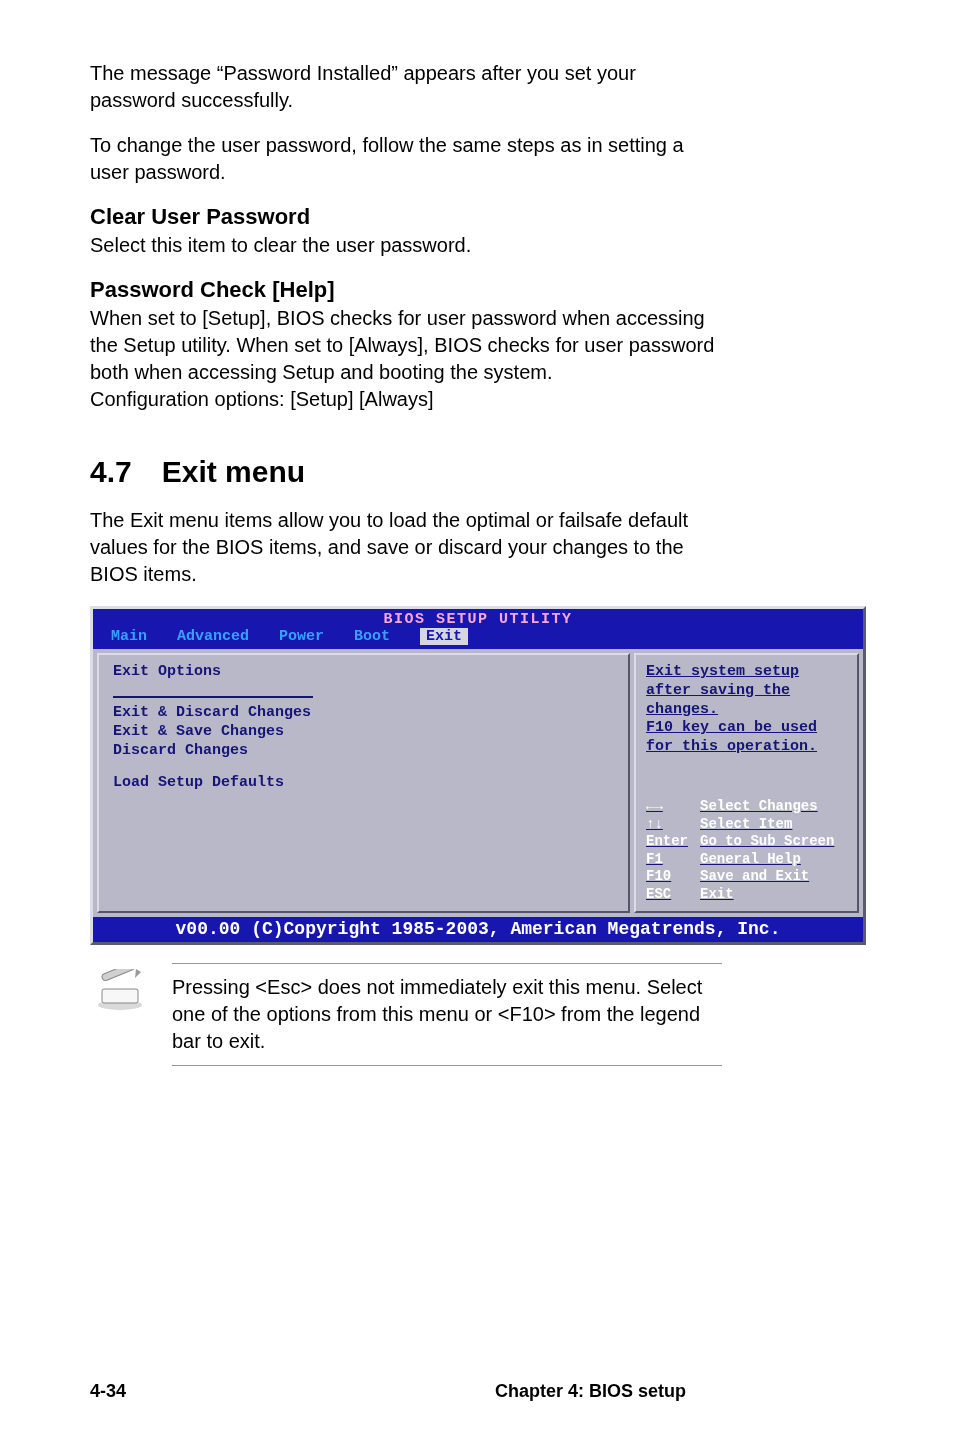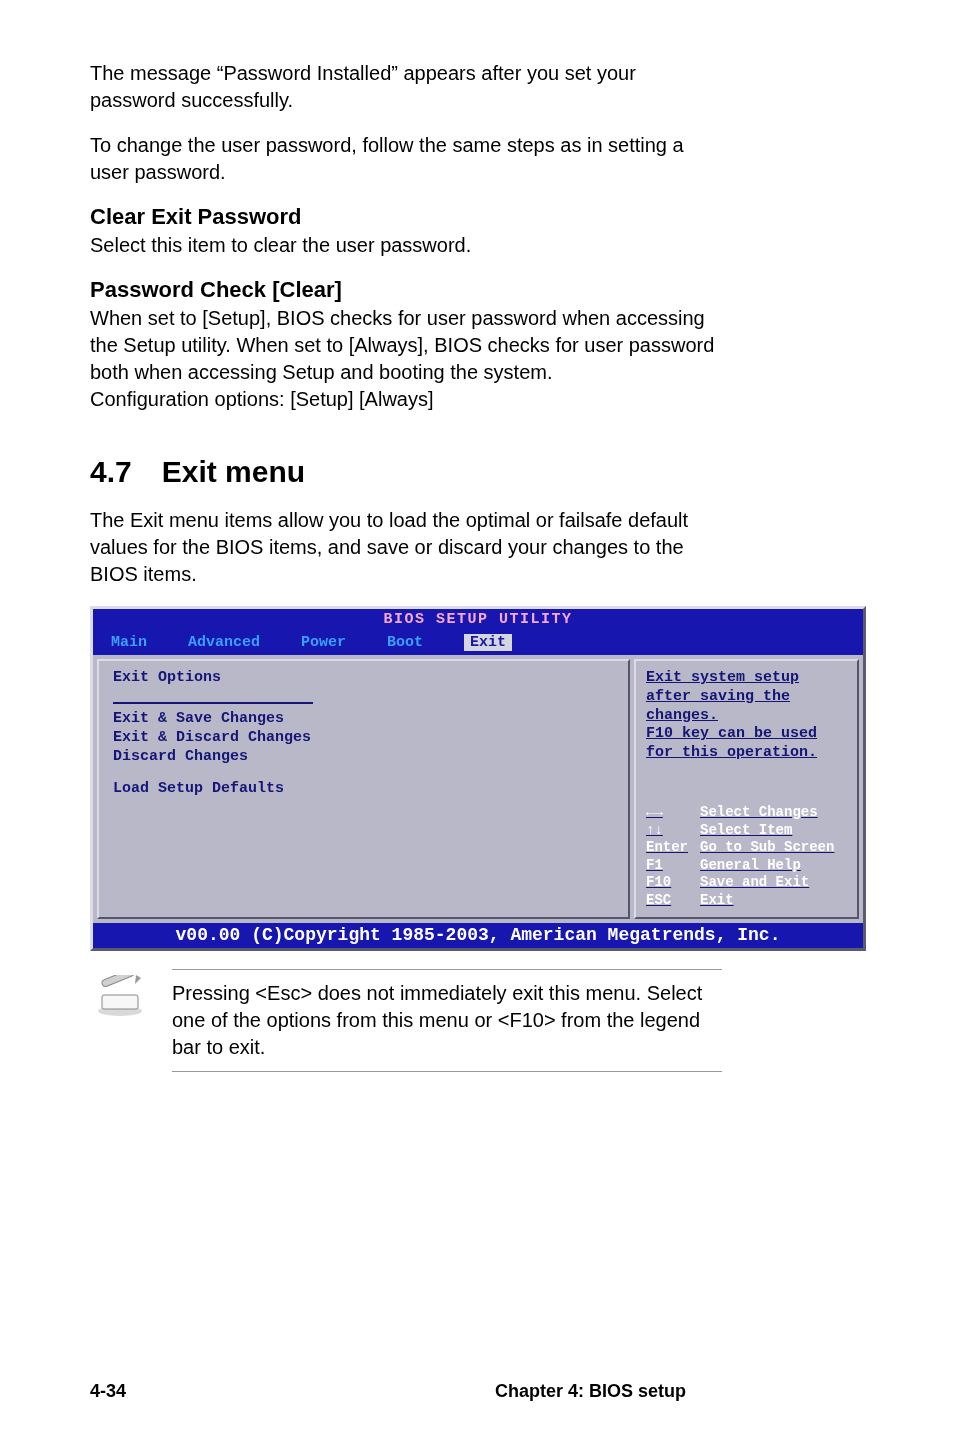--- a/index.html
+++ b/index.html
@@ -51,23 +51,22 @@
     font-size: 15px;
   }
   .bios-title {
     text-align: center;
     color: #f9a8d4;
     letter-spacing: 1.5px;
     padding-top: 2px;
   }
   .bios-tabs {
     display: flex;
-    gap: 41px;
+    gap: 30px;
     padding: 0 18px 4px 18px;
-    margin-top: 6px;
   }
   .bios-tab {
     color: #3aa0ff;
   }
   .bios-tab-active {
     color: #1717b0;
     background: #d6d6e0;
     padding: 0 6px;
   }
 
@@ -187,24 +186,24 @@
   }
 </style>
 </head>
 <body>
 
 <div class="page">
 
   <p class="body-text">The message “Password Installed” appears after you set your password successfully.</p>
   <p class="body-text">To change the user password, follow the same steps as in setting a user password.</p>
 
-  <div class="subhead">Clear Exit Password</div>
+  <div class="subhead">Clear User Password</div>
   <p class="body-text">Select this item to clear the user password.</p>
 
-  <div class="subhead">Password Check [Clear]</div>
+  <div class="subhead">Password Check [Help]</div>
   <p class="body-text" style="margin-bottom:0">When set to [Setup], BIOS checks for user password when accessing the Setup utility. When set to [Always], BIOS checks for user password both when accessing Setup and booting the system.</p>
   <p class="body-text">Configuration options: [Setup] [Always]</p>
 
   <div class="h2">4.7 Exit menu</div>
   <p class="body-text">The Exit menu items allow you to load the optimal or failsafe default values for the BIOS items, and save or discard your changes to the BIOS items.</p>
 
   <div class="bios-wrap">
     <div class="bios-top">
       <div class="bios-title">BIOS SETUP UTILITY</div>
       <div class="bios-tabs">
@@ -213,22 +212,22 @@
         <span class="bios-tab">Power</span>
         <span class="bios-tab">Boot</span>
         <span class="bios-tab-active">Exit</span>
       </div>
     </div>
 
     <div class="bios-body">
       <div class="bios-left">
         <div class="opt-title">Exit Options</div>
         <div class="hr"></div>
+        <div class="opt">Exit &amp; Discard Changes</div>
         <div class="opt">Exit &amp; Save Changes</div>
-        <div class="opt">Exit &amp; Discard Changes</div>
         <div class="opt">Discard Changes</div>
         <div class="gap"></div>
         <div class="opt">Load Setup Defaults</div>
       </div>
 
       <div class="bios-right">
         <div class="bios-help" style="white-space:pre-line">Exit system setup after saving the changes.
 F10 key can be used for this operation.</div>
         <div class="bios-legend">
           <div class="row">

